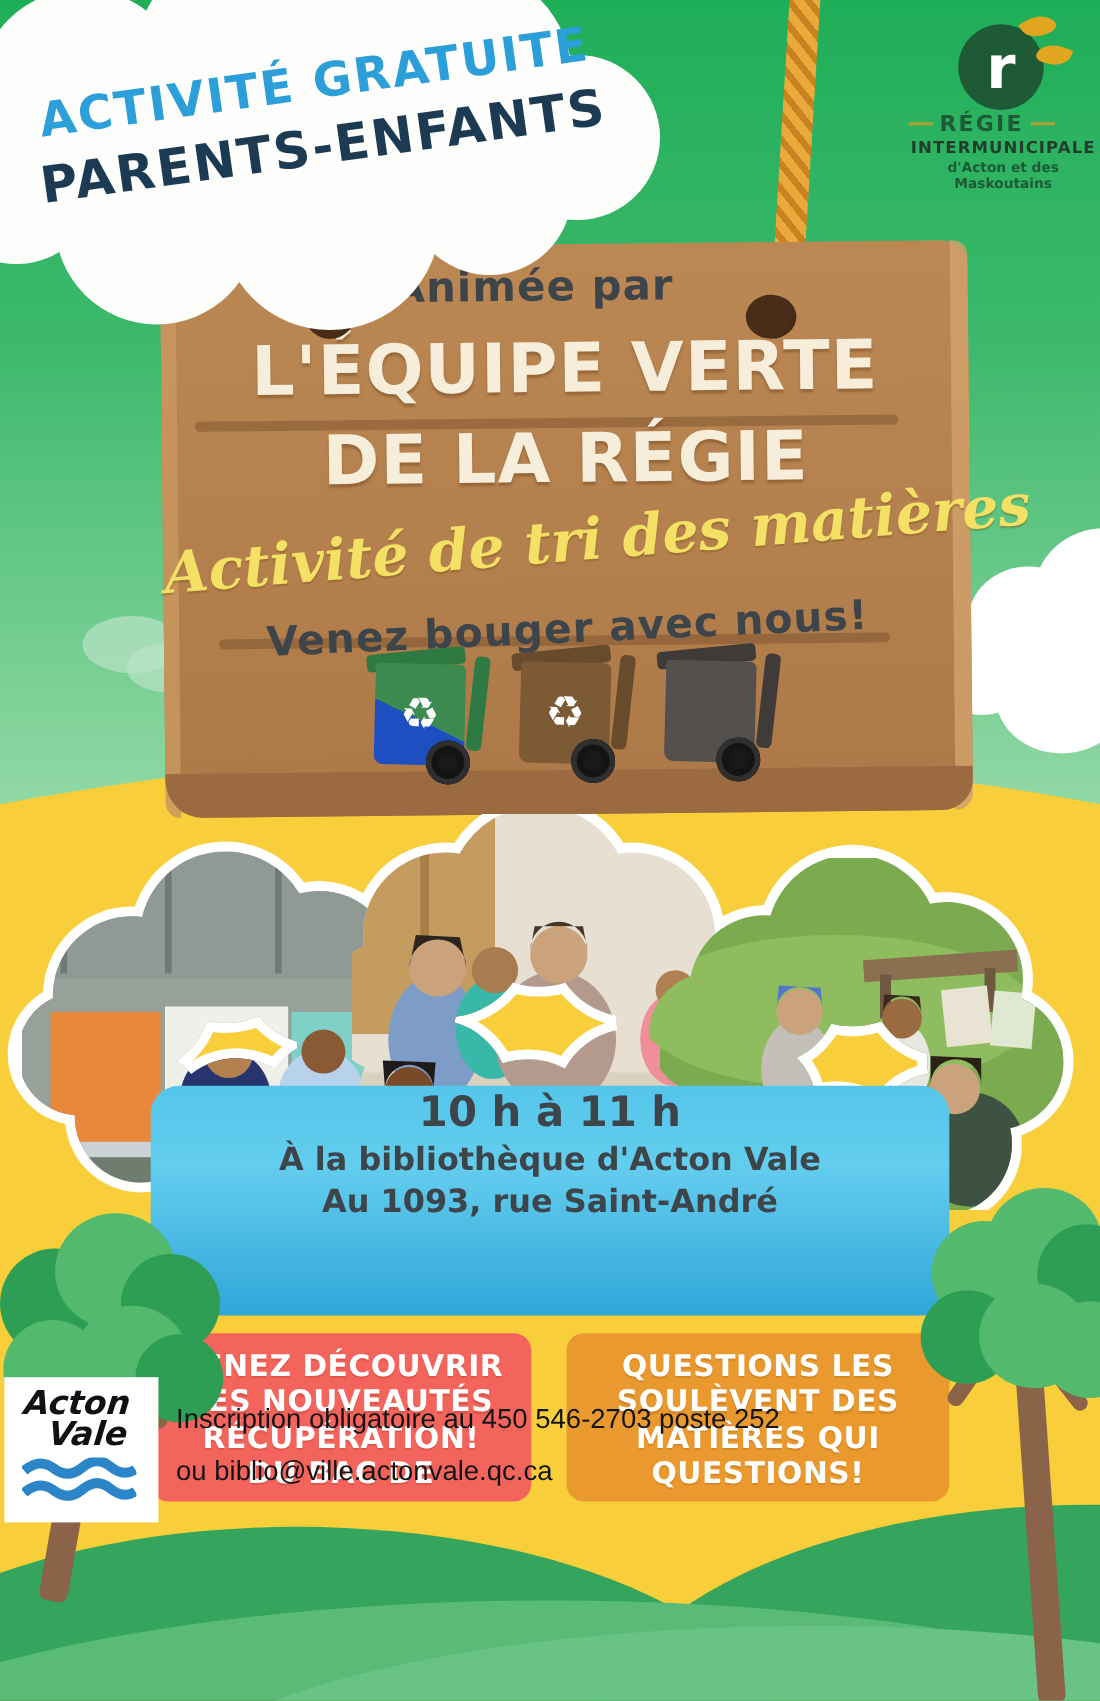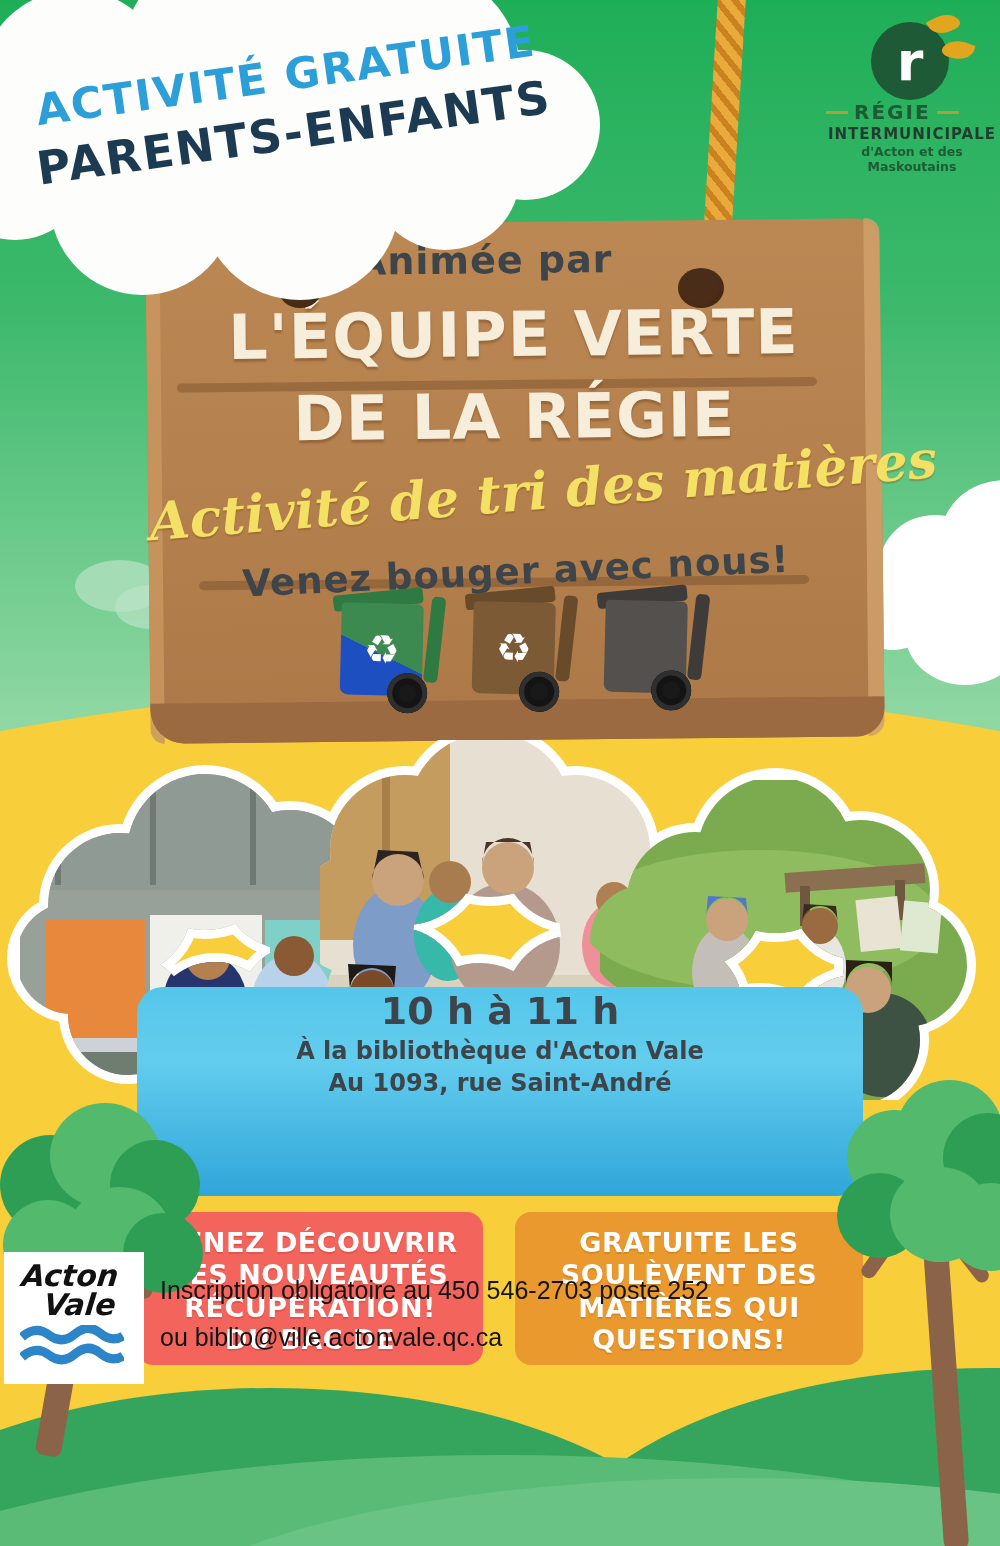--- a/index.html
+++ b/index.html
@@ -88,21 +88,21 @@
   
   .photos{position:absolute;left:0;top:740px;}
 
   
   .box-blue{position:absolute;left:137px;top:987px;width:726px;height:209px;border-radius:26px;
     background:linear-gradient(180deg,var(--blue_box_top) 0%,#63cdee 35%,var(--blue_box_bottom) 100%);
     text-align:center;z-index:5;}
   .event-date{margin-top:13px;font-size:50px;font-weight:800;color:#fff;letter-spacing:1px;
     text-shadow:0 4px 0 rgba(23,104,148,.35);}
   .event-time{font-size:38px;font-weight:800;color:var(--dark_text);margin-top:2px;}
-  .event-place{font-size:24px;font-weight:700;color:var(--dark_text);margin-top:4px;}
+  .event-place{font-size:29px;font-weight:700;color:var(--dark_text);margin-top:4px;}
   .box-cta{position:absolute;top:1212px;height:153px;border-radius:16px;color:#fff;text-align:center;
     font-weight:800;font-size:27px;line-height:1.2;padding-top:15px;box-sizing:border-box;z-index:5;
     letter-spacing:.5px;}
   .box-red{left:137px;width:346px;background:var(--red_box);text-shadow:0 2px 0 rgba(140,30,20,.2);}
   .box-orange{left:515px;width:348px;background:var(--orange_box);text-shadow:0 2px 0 rgba(130,70,10,.2);}
 
   
   .tree{position:absolute;z-index:6;}
   .trunk{position:absolute;background:#8b6348;border-radius:8px;}
   .leafball{position:absolute;border-radius:50%;}
@@ -348,21 +348,21 @@
   </div>
 
   <div class="box-cta box-red">
     <div>VENEZ DÉCOUVRIR</div>
     <div>LES NOUVEAUTÉS</div>
     <div>RÉCUPÉRATION!</div>
     <div>DU BAC DE</div>
   </div>
 
   <div class="box-cta box-orange">
-    <div>GRATUITE LES</div>
+    <div>QUESTIONS LES</div>
     <div>SOULÈVENT DES</div>
     <div>MATIÈRES QUI</div>
     <div>QUESTIONS!</div>
   </div>
 
   <div class="hill" style="left:-180px;top:1388px;width:900px;height:420px;background:var(--hill_green);"></div>
   <div class="hill" style="left:540px;top:1368px;width:900px;height:440px;background:var(--hill_green);"></div>
   <div class="hill" style="left:-220px;top:1455px;width:1440px;height:400px;background:var(--hill_green_light);"></div>
   <div class="hill" style="left:140px;top:1478px;width:1200px;height:320px;background:#68c385;"></div>
 

